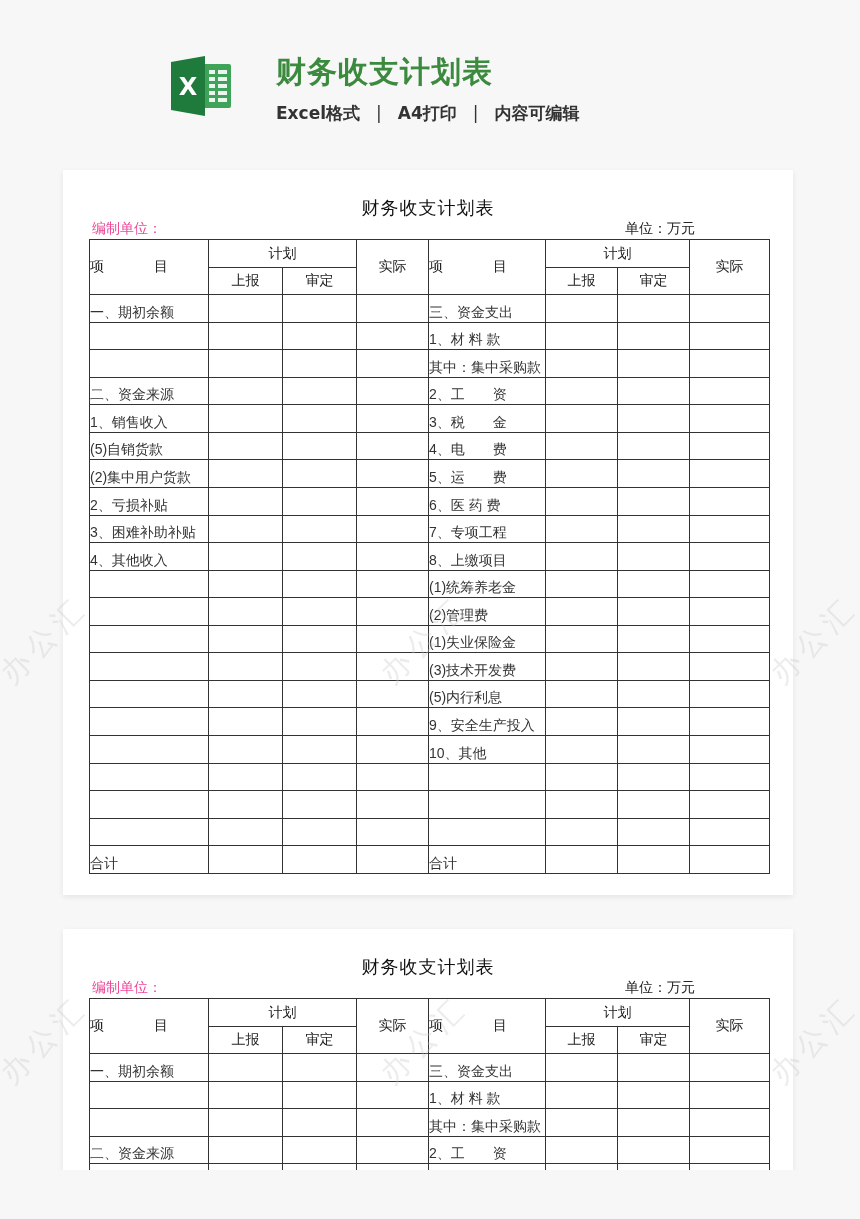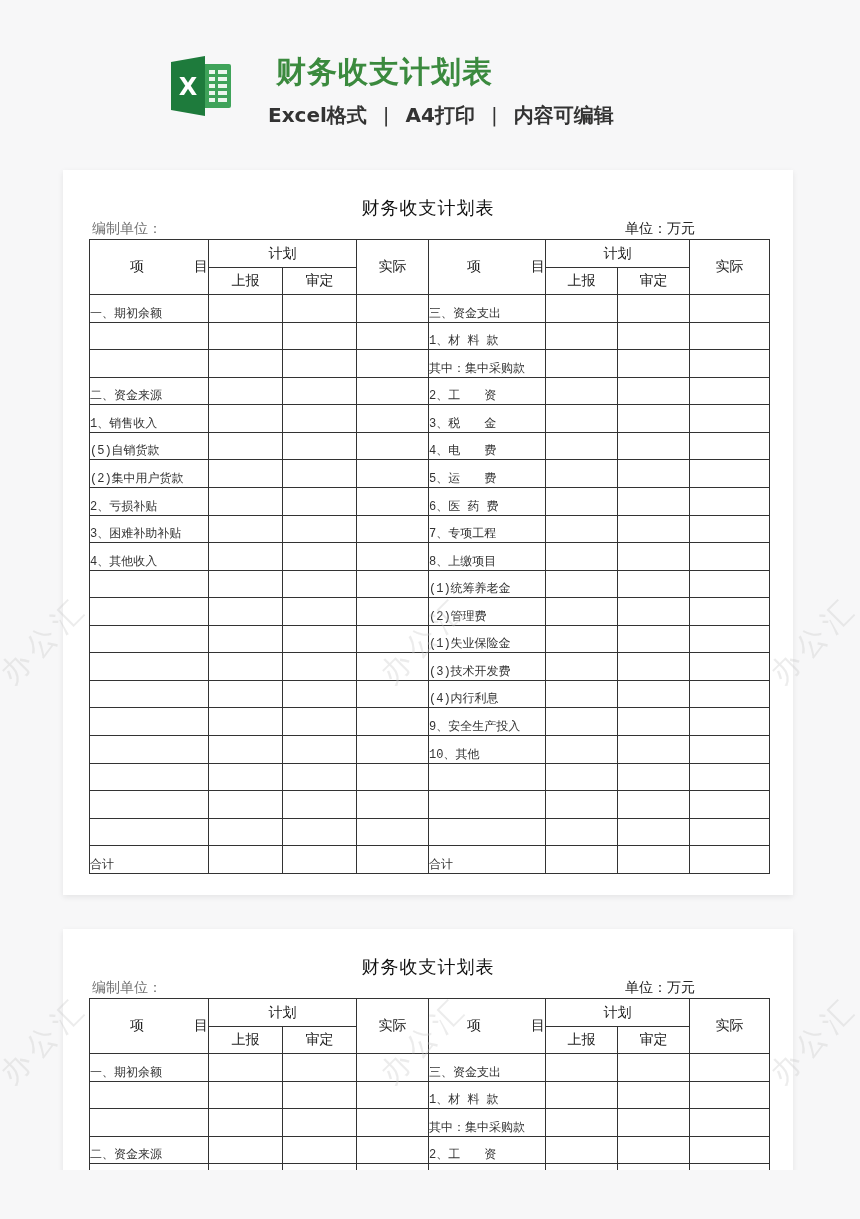--- a/index.html
+++ b/index.html
@@ -9,58 +9,58 @@
     font-family: "DejaVu Sans", sans-serif;
     position: relative;
   }
   .header { position: absolute; left: 0; top: 0; width: 860px; height: 150px; }
   .xl-icon { position: absolute; left: 171px; top: 56px; width: 62px; height: 60px; }
   .hdr-title {
     position: absolute; left: 276px; top: 52px;
     font-size: 30px; font-weight: bold; color: #3b8a3e; letter-spacing: 1px;
   }
   .hdr-sub {
-    position: absolute; left: 268px; top: 102px;
-    font-size: 20px; font-weight: bold; color: #333; white-space: nowrap;
+    position: absolute; left: 276px; top: 102px;
+    font-size: 17px; font-weight: bold; color: #333; white-space: nowrap;
   }
   .hdr-sub .sep { display: inline-block; margin: 0 16px; font-weight: normal; color: #333; }
 
   .page {
     position: absolute; left: 63px; width: 730px; background: #fff;
     box-shadow: 0 2px 6px rgba(0,0,0,0.08);
     overflow: hidden;
   }
   .page-title {
     position: absolute; left: 0; width: 100%; text-align: center;
     font-size: 18px; color: #111; letter-spacing: 1px;
   }
   .org-label {
     position: absolute; left: 29px; font-family: "DejaVu Serif", serif;
-    font-size: 14px; color: #737373;
+    font-size: 14px; color: #ec4899;
   }
   .unit-label {
     position: absolute; right: 98px; font-family: "DejaVu Serif", serif;
     font-size: 14px; color: #222; text-align: right;
   }
   table.sheet {
     position: absolute; left: 26px; border-collapse: collapse; table-layout: fixed;
     width: 680px;
   }
   table.sheet td, table.sheet th {
     border: 1.5px solid #333; padding: 0; overflow: hidden; white-space: nowrap;
   }
   table.sheet th {
     font-weight: normal; font-size: 14px; color: #222;
     font-family: "DejaVu Sans", sans-serif;
   }
   th.sub { font-family: "DejaVu Serif", serif; color: #555; font-size: 14px; text-align: center; }
-  th.item { text-align: right; padding-left: 12px; }
+  th.item { text-align: left; padding-left: 12px; }
   th.item .gap { display: inline-block; width: 50px; }
   td.lbl {
-    font-family: Liberation Mono, monospace; font-size: 12px; color: #333;
+    font-family: Liberation Sans, sans-serif; font-size: 14px; color: #333;
     vertical-align: bottom; padding: 0 0 2px 2px;
   }
   tr.hdr1 { height: 28px; }
   tr.hdr2 { height: 27px; }
   tr.row { height: 27.57px; }
 
   .wm {
     position: absolute; font-size: 30px; color: rgba(200,200,200,0.35);
     transform: rotate(-45deg); white-space: nowrap; pointer-events: none;
     font-family: "DejaVu Sans", sans-serif; letter-spacing: 6px;
@@ -265,21 +265,21 @@
           <td class="lbl">(3)技术开发费</td>
           <td></td>
           <td></td>
           <td></td>
         </tr>
         <tr class="row">
           <td class="lbl"></td>
           <td></td>
           <td></td>
           <td></td>
-          <td class="lbl">(4)内行利息</td>
+          <td class="lbl">(5)内行利息</td>
           <td></td>
           <td></td>
           <td></td>
         </tr>
         <tr class="row">
           <td class="lbl"></td>
           <td></td>
           <td></td>
           <td></td>
           <td class="lbl">9、安全生产投入</td>

